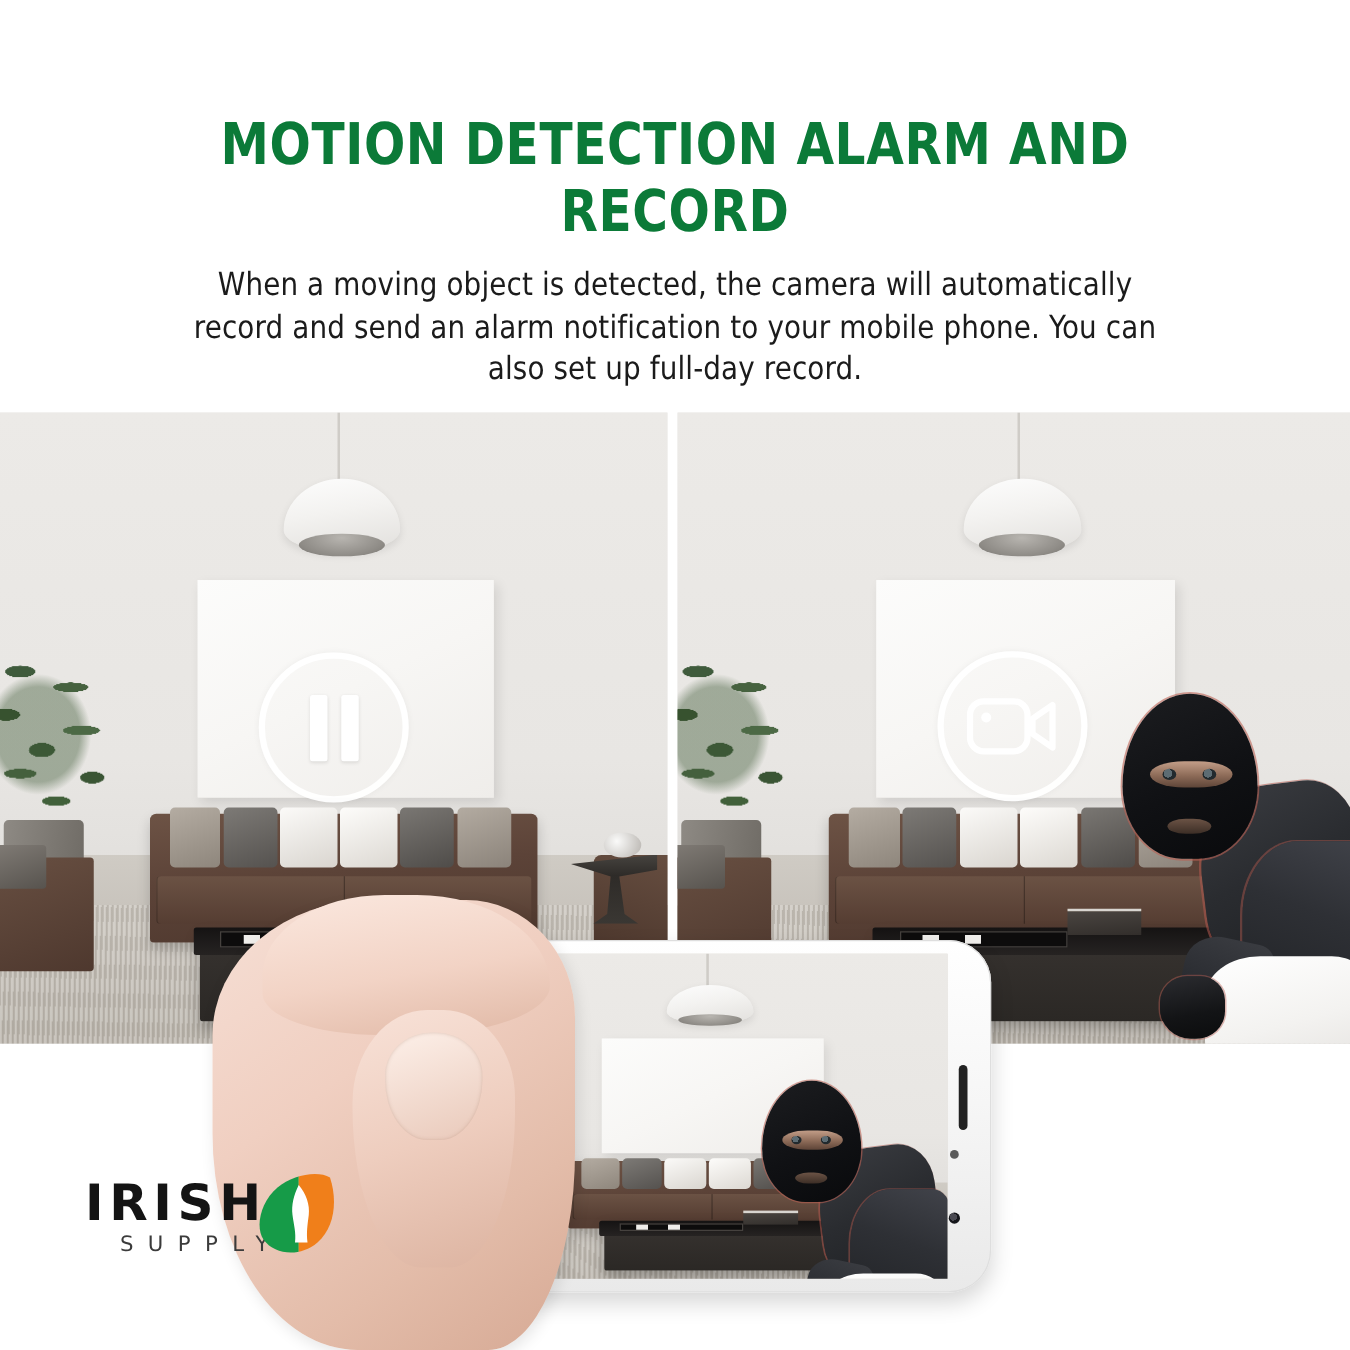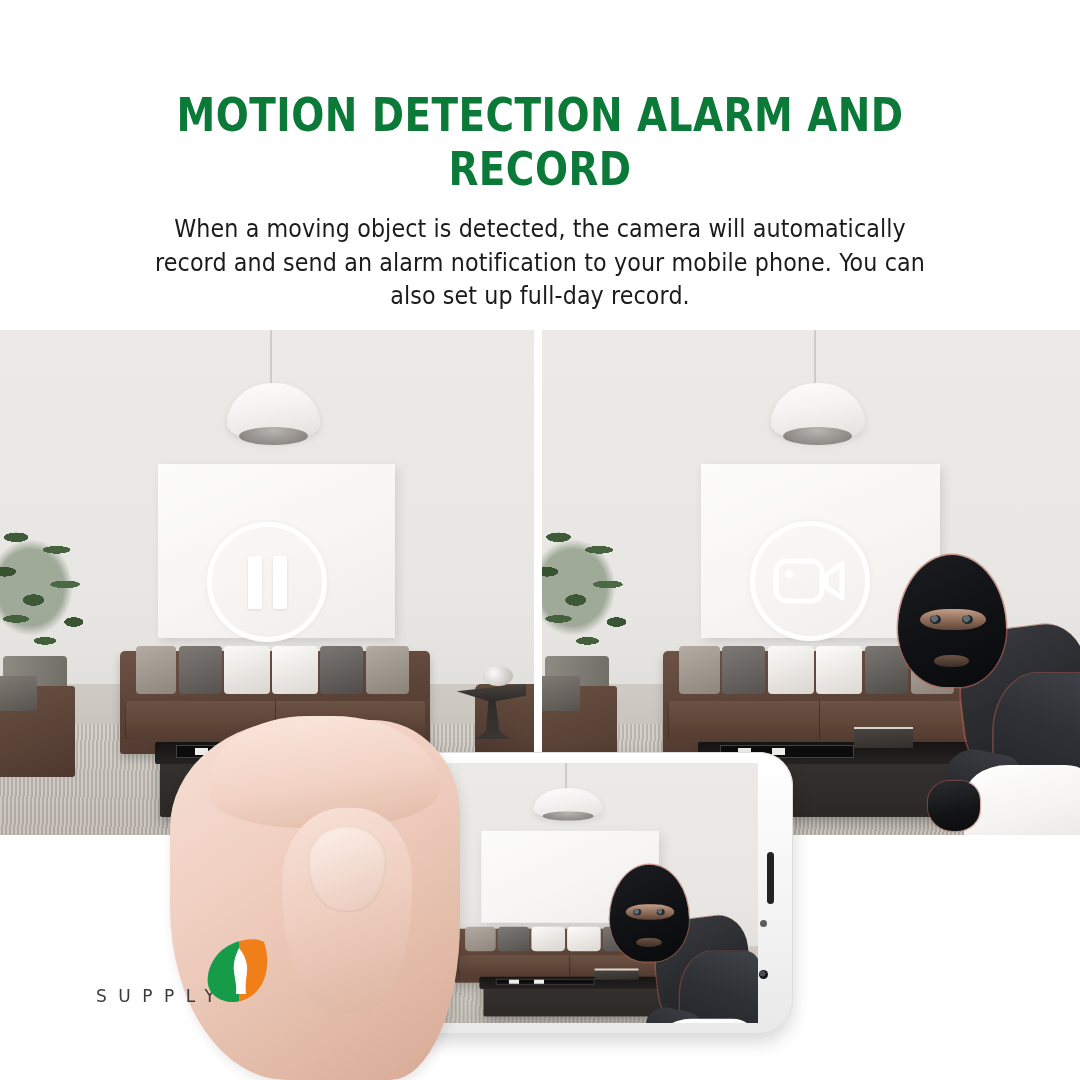--- a/index.html
+++ b/index.html
@@ -453,20 +453,21 @@
     <div id="hand"></div>
     <div id="finger-top"></div>
     <div id="thumb">
       <div id="thumb-nail"></div>
     </div>
   </div>
 
 </div>
 
 <div id="logo">
+  <div id="logo-irish">IRISH</div>
   <div id="logo-supply">SUPPLY</div>
   <svg id="logo-mark" viewBox="0 0 66 70">
     <defs>
       <clipPath id="leafclip">
         <path d="M58 6 C64 24 62 46 48 58 C34 70 14 68 5 56 C-2 46 2 26 16 14 C28 4 48 0 58 6 Z"></path>
       </clipPath>
     </defs>
     <g clip-path="url(#leafclip)">
       <rect x="0" y="0" width="33" height="70" fill="#169b48"></rect>
       <rect x="33" y="0" width="33" height="70" fill="#f07f1a"></rect>

